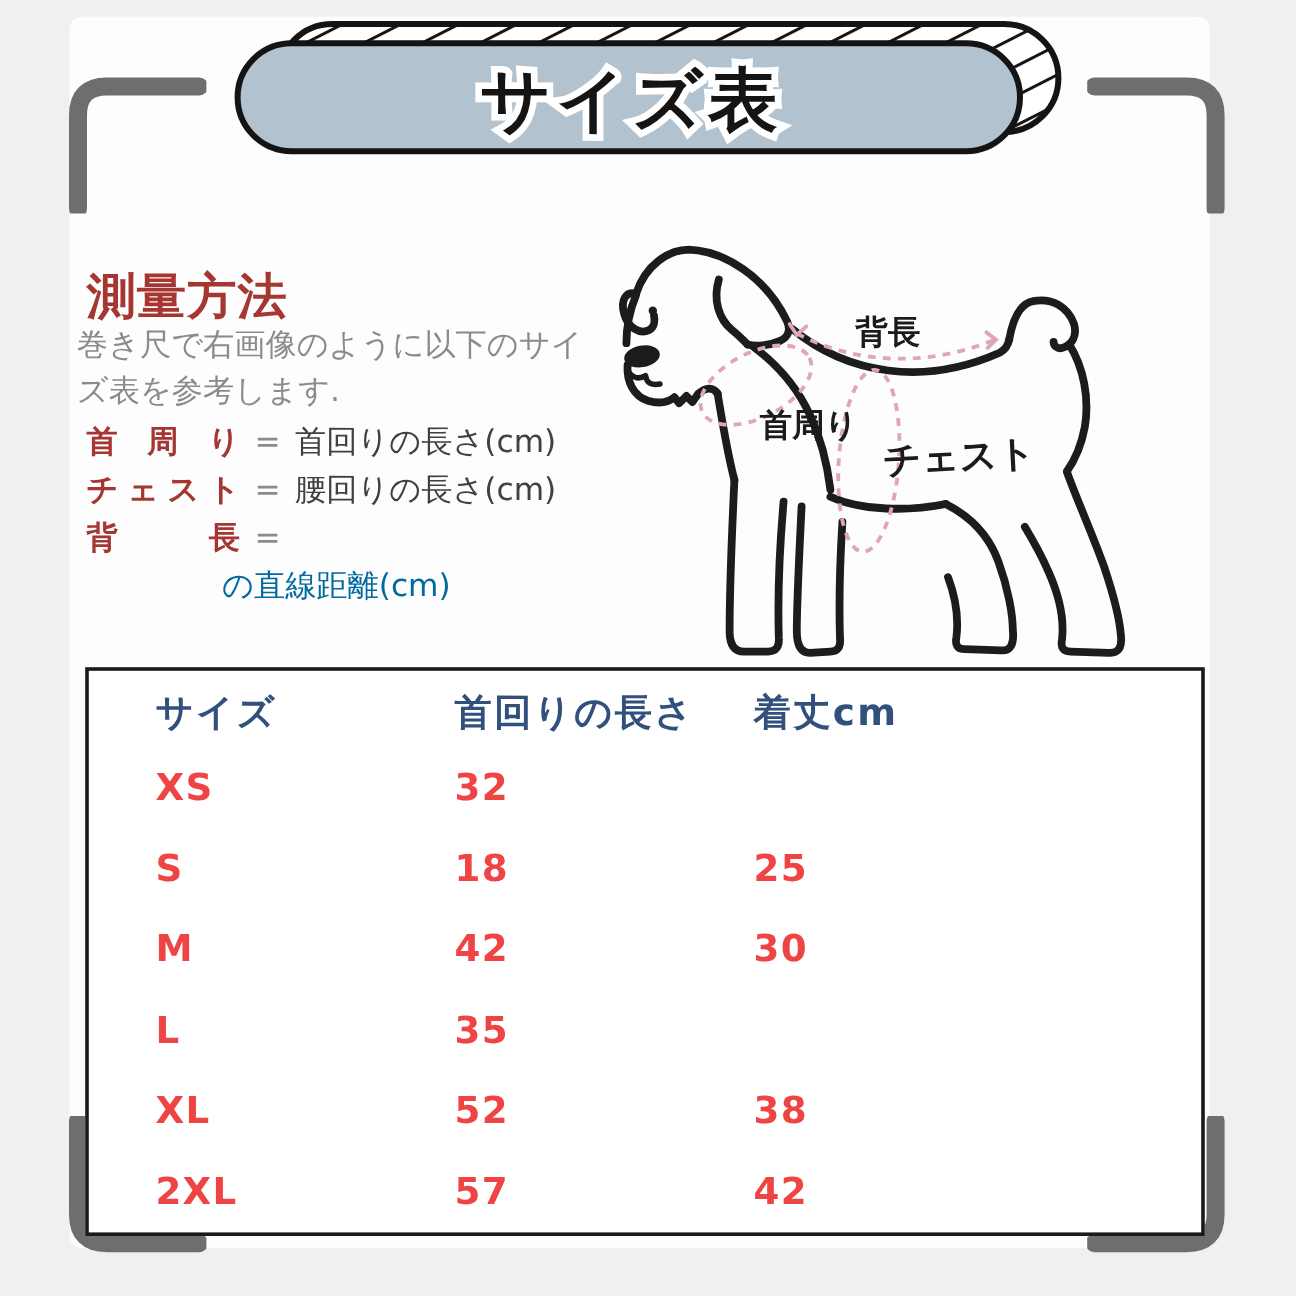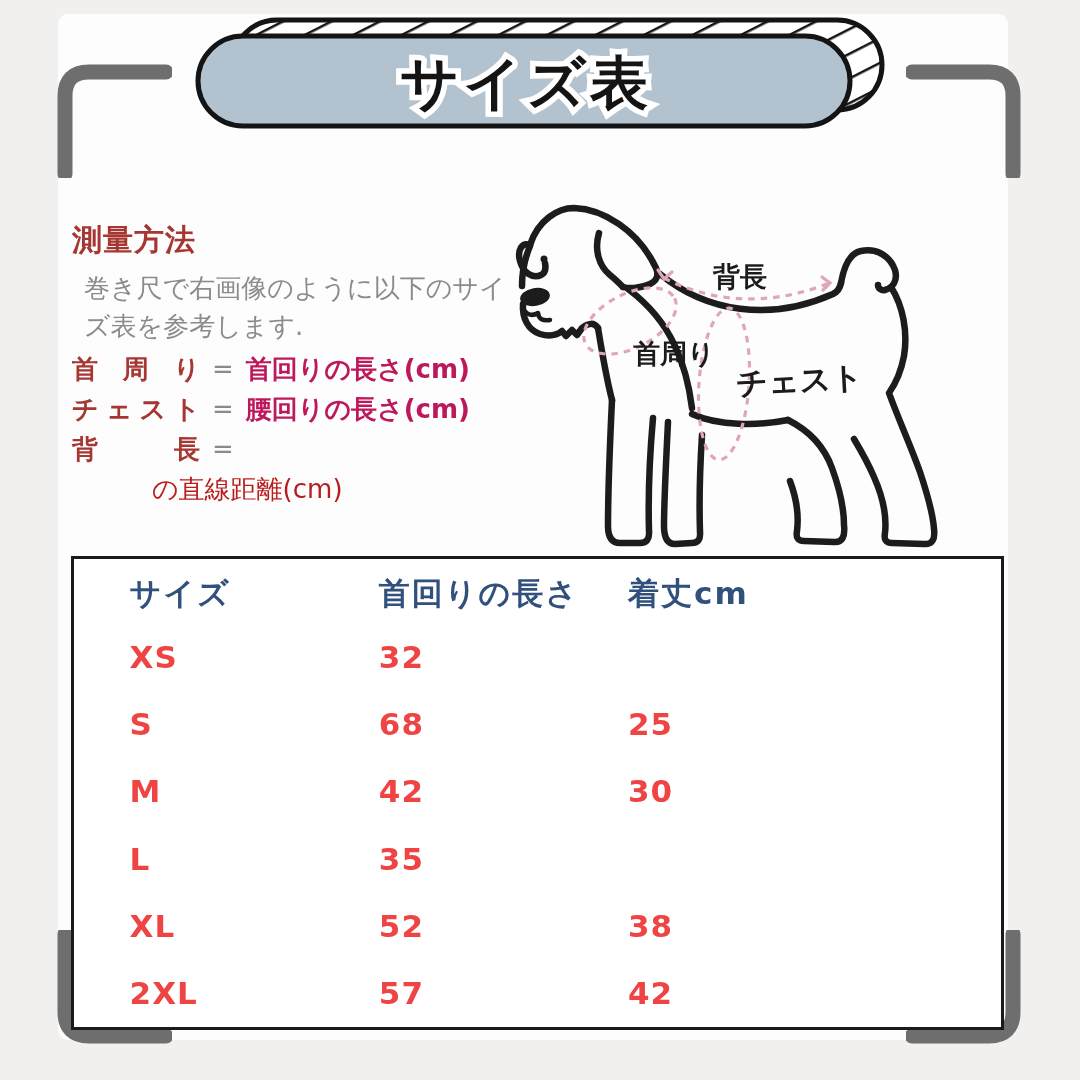--- a/index.html
+++ b/index.html
@@ -22,35 +22,35 @@
   
   .banner{position:absolute;left:194px;top:16px;width:694px;height:114px}
   .banner-title{
     font-size:58px;font-weight:bold;letter-spacing:4px;
     fill:#141414;stroke:#ffffff;stroke-width:11px;paint-order:stroke;
     font-family:"DejaVu Sans",sans-serif;
   }
   
   .m-heading{
     position:absolute;left:72px;top:220px;
-    font-size:30px;font-weight:bold;color:#a53631;letter-spacing:1px;
+    font-size:41px;font-weight:bold;color:#a53631;letter-spacing:1px;
   }
   .m-intro{
-    position:absolute;left:84px;top:269px;width:430px;
+    position:absolute;left:64px;top:269px;width:430px;
     font-size:26px;line-height:38px;color:#8b8b8b;font-weight:500;
   }
   .terms{position:absolute;left:72px;top:349px;font-size:26px;line-height:40px}
   .term{display:flex}
   .t-label{
     width:128px;color:#a53631;font-weight:bold;
     text-align:justify;text-align-last:justify;
   }
   .t-eq{color:#8b8b8b;margin:0 12px;font-weight:500}
-  .t-desc{color:#be185d;font-weight:700}
-  .t-wrap2{margin-left:80px;color:#b91c1c;font-weight:500}
+  .t-desc{color:#404040;font-weight:400}
+  .t-wrap2{margin-left:113px;color:#0369a1;font-weight:500}
   
   .dog{position:absolute;left:478px;top:182px;width:540px;height:380px}
   .dog-label{
     font-weight:bold;fill:#1b1b1b;
     font-family:"DejaVu Sans",sans-serif;
   }
   
   .size-table{
     position:absolute;left:71px;top:556px;width:933px;height:474px;
     background:#ffffff;border:3px solid #1a1a1a;box-sizing:border-box;
@@ -186,21 +186,21 @@
     <span class="th">サイズ</span>
     <span class="th">首回りの長さ</span>
     <span class="th">着丈cm</span>
   </div>
   <div class="trow">
     <span class="td">XS</span>
     <span class="td">32</span>
   </div>
   <div class="trow">
     <span class="td">S</span>
-    <span class="td">68</span>
+    <span class="td">18</span>
     <span class="td">25</span>
   </div>
   <div class="trow">
     <span class="td">M</span>
     <span class="td">42</span>
     <span class="td">30</span>
   </div>
   <div class="trow">
     <span class="td">L</span>
     <span class="td">35</span>

